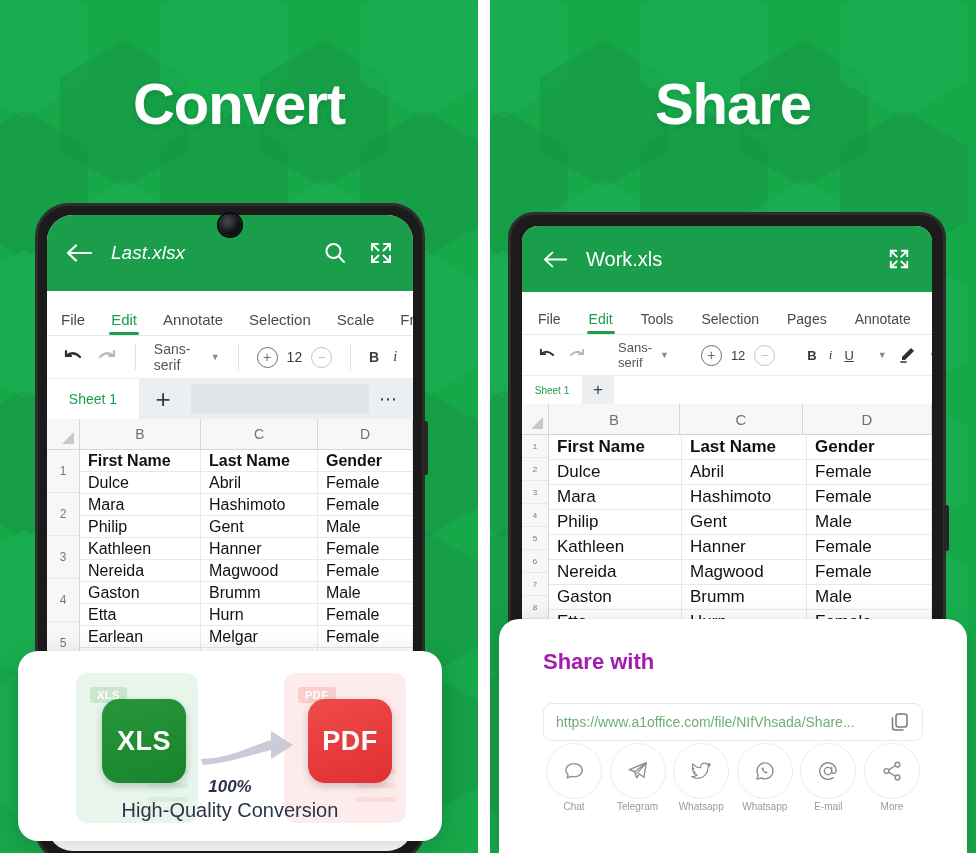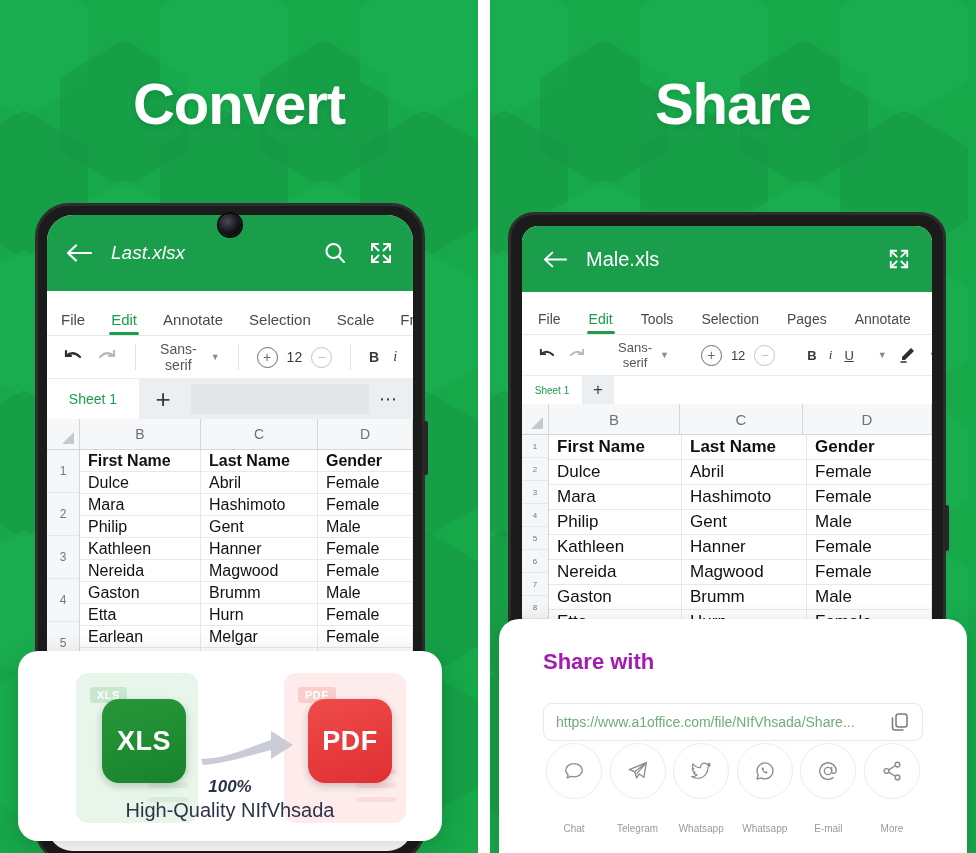--- a/index.html
+++ b/index.html
@@ -70,21 +70,21 @@
   .menuitem.active::after{
     content:"";position:absolute;left:-2px;right:-2px;bottom:0;height:3px;
     background:#1a9e4b;border-radius:2px;
   }
 
   .toolrow{display:flex;align-items:center;background:#fff;border-bottom:1px solid #ececec;
            color:#3b3b3b;}
   .phone .toolrow{height:42px;padding:0 16px;gap:14px;font-size:14px;}
   .tablet .toolrow{height:40px;padding:0 16px;gap:12px;font-size:13px;}
   .sep{width:1px;align-self:stretch;margin:8px 4px;background:#e2e2e2;}
-  .fontsel{display:flex;align-items:center;gap:8px;color:#555;text-align:center;}
+  .fontsel{display:flex;align-items:center;gap:8px;color:#555;}
   .sizegrp{display:flex;align-items:center;gap:9px;}
   .circ{width:19px;height:19px;border-radius:50%;border:1.6px solid #6b6b6b;
         display:flex;align-items:center;justify-content:center;font-size:14px;line-height:1;color:#6b6b6b;}
   .circ.dim{border-color:#c3c3c3;color:#c3c3c3;}
   .bold{font-weight:bold;}
   .ital{font-style:italic;font-family:"Liberation Serif",serif;}
   .und{text-decoration:underline;}
   .dot{width:16px;height:16px;border-radius:50%;background:#8b2fd6;}
   .chev{font-size:9px;color:#8a8a8a;}
 
@@ -163,21 +163,21 @@
       font-size:20px;color:#2b3448;}
 
   .sharecard{left:9px;top:619px;width:468px;height:234px;border-radius:20px 20px 0 0;}
   .sharetitle{position:absolute;left:44px;top:30px;font-size:22px;font-weight:bold;color:#a21caf;}
   .urlbox{position:absolute;left:44px;top:84px;right:44px;height:38px;
           border:1px solid #e6e8ea;border-radius:9px;display:flex;align-items:center;
           padding:0 12px;box-sizing:border-box;}
   .urltext{flex:1;font-size:14px;color:#6fae78;white-space:nowrap;overflow:hidden;}
   .shareicons{position:absolute;left:44px;right:44px;top:124px;display:flex;
               justify-content:space-between;}
-  .shareitem{display:flex;flex-direction:column;align-items:center;gap:24px;width:62px;}
+  .shareitem{display:flex;flex-direction:column;align-items:center;gap:2px;width:62px;}
   .sbubble{width:54px;height:54px;border-radius:50%;border:1px solid #ececec;
            display:flex;align-items:center;justify-content:center;background:#fff;}
   .slabel{font-size:10px;color:#9a9a9a;}
 
   svg{display:block;}
 </style>
 </head>
 <body>
 
 <div class="stage">
@@ -415,21 +415,21 @@
         </div>
         <div class="badge pdf" style="left:290px;top:48px;">PDF</div>
 
         <div class="arrowwrap">
           <svg width="100" height="42" viewBox="0 0 100 42">
             <path d="M4 30 C30 30 52 18 74 11 L74 2 L96 16 L74 30 L74 21 C54 26 32 34 6 36 Z" fill="#c9ccd6"></path>
           </svg>
         </div>
 
         <div class="pct">100%</div>
-        <div class="hq">High-Quality NIfVhsada</div>
+        <div class="hq">High-Quality Conversion</div>
       </div>
     </div>
   </div>
 
   <div class="gap"></div>
 
   <div class="panel right">
     <div class="hexlayer">
       <div class="hex" style="left:-50px;top:-30px;"></div>
       <div class="hex d" style="left:50px;top:40px;"></div>
@@ -457,21 +457,21 @@
     <div class="device tablet">
       <div class="sidebtn" style="top:290px;height:46px;"></div>
       <div class="screen">
 
         <div class="appbar">
           <span>
             <svg width="24" height="17" viewBox="0 0 26 18">
               <path d="M1 9 H24 M1 9 L9 1.5 M1 9 L9 16.5" stroke="#fff" stroke-width="2" fill="none" stroke-linecap="round" stroke-linejoin="round"></path>
             </svg>
           </span>
-          <span class="filename">Male.xls</span>
+          <span class="filename">Work.xls</span>
           <span class="icons">
             <span>
               <svg width="22" height="22" viewBox="0 0 24 24">
                 <g stroke="#fff" stroke-width="2" fill="none" stroke-linecap="round" stroke-linejoin="round">
                   <path d="M9 3 H3 V9"></path>
                     <path d="M3 3 L9.5 9.5"></path>
                   <path d="M15 3 H21 V9"></path>
                     <path d="M21 3 L14.5 9.5"></path>
                   <path d="M9 21 H3 V15"></path>
                     <path d="M3 21 L9.5 14.5"></path>

